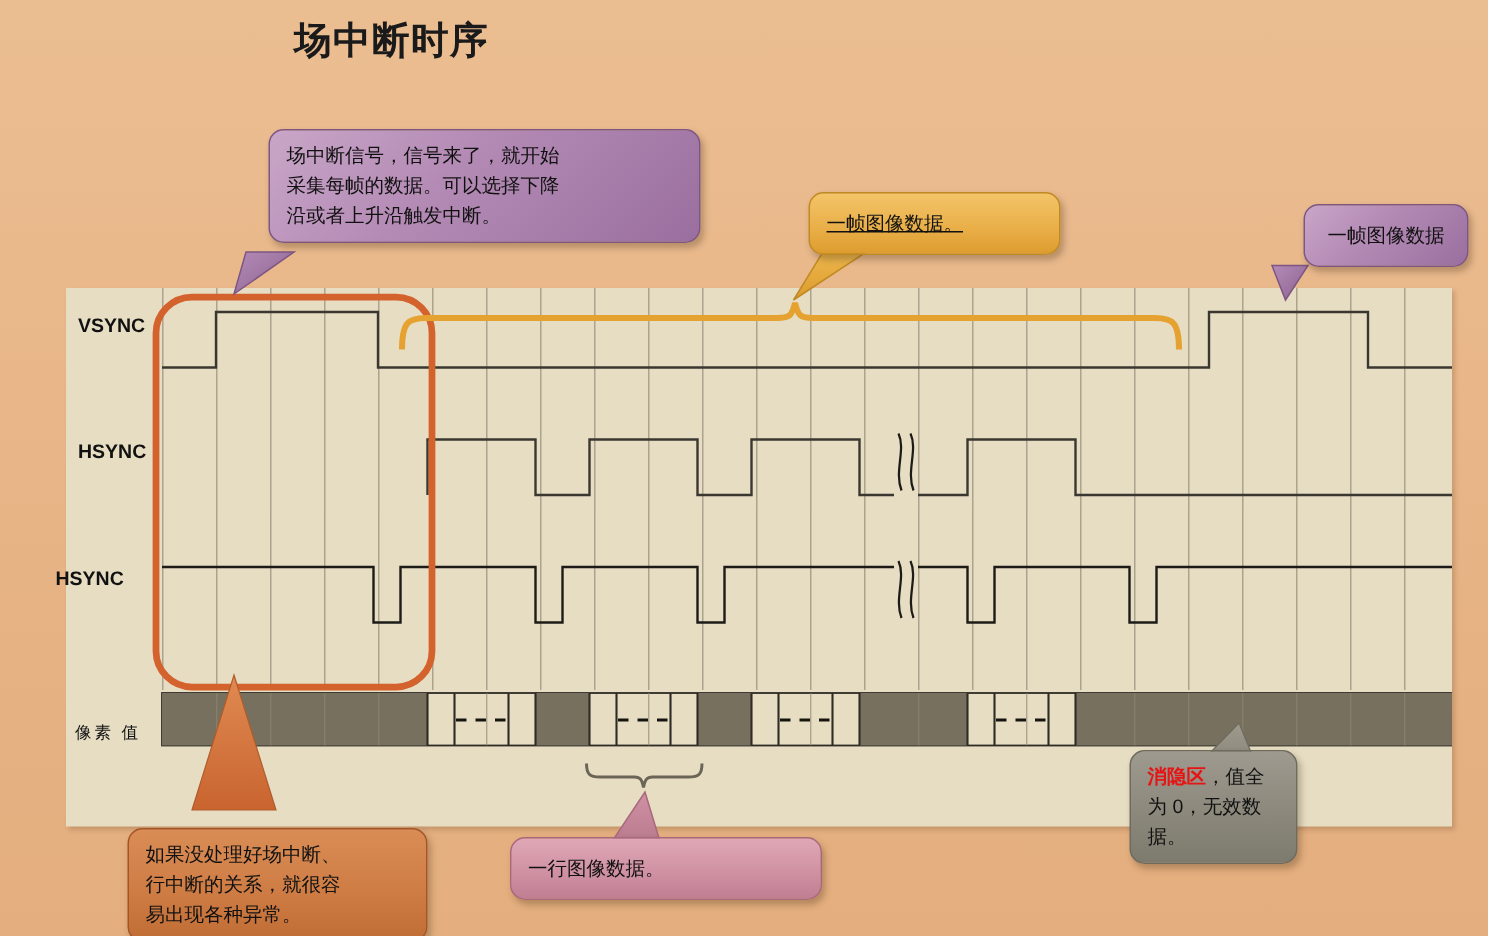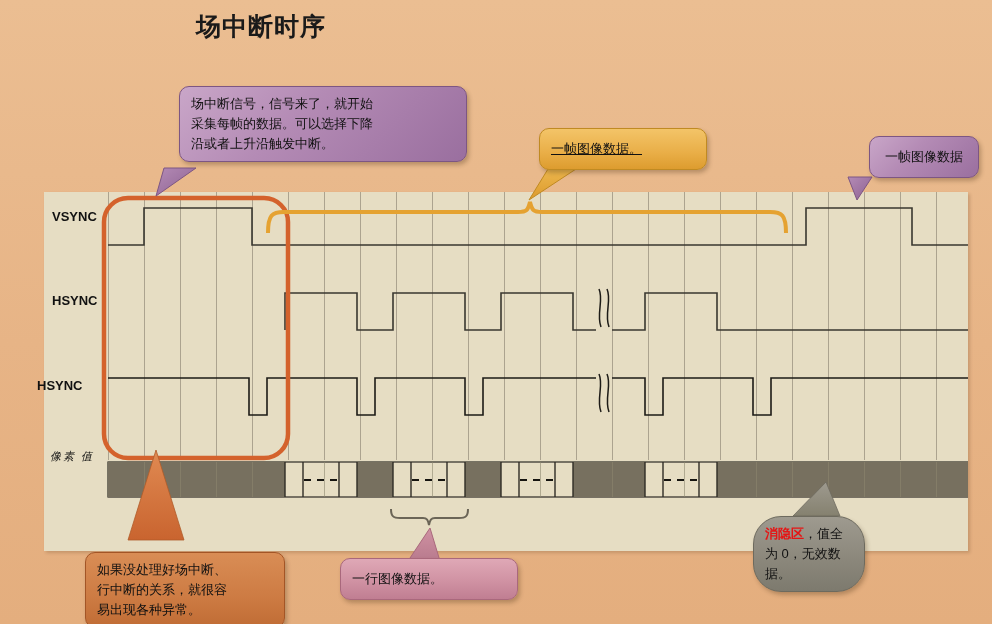--- a/index.html
+++ b/index.html
@@ -99,21 +99,21 @@
 
 <div id="stage">
 
   <div id="title">场中断时序</div>
 
   <div id="panel"></div>
 
   <div class="sig-label" style="left:52px; top:209px;">VSYNC</div>
   <div class="sig-label" style="left:52px; top:293px;">HSYNC</div>
   <div class="sig-label" style="left:37px; top:378px;">HSYNC</div>
-  <div class="sig-label cjk" style="left:50px; top:449px;font-style:italic;">像素 值</div>
+  <div class="sig-label cjk" style="left:50px; top:481px;">像素 值</div>
 
   <svg class="svg-layer" viewBox="0 0 992 624" xmlns="http://www.w3.org/2000/svg">
 
     <defs>
       <clipPath id="panelclip">
         <rect x="44" y="192" width="924" height="359"></rect>
       </clipPath>
       <linearGradient id="gradBrownArrow" x1="0" y1="0" x2="0" y2="1">
         <stop offset="0%" stop-color="#e08a52"></stop>
         <stop offset="100%" stop-color="#c9642f"></stop>
@@ -264,18 +264,18 @@
 沿或者上升沿触发中断。</div>
 
   <div class="callout callout-orange" style="left:539px; top:128px; width:168px; padding-top:10px; padding-bottom:10px;text-decoration:underline;">一帧图像数据。</div>
 
   <div class="callout callout-purple" style="left:821px; top:136px; width:110px; text-align:center; padding-top:10px; padding-bottom:10px;">一帧图像数据</div>
 
   <div class="callout callout-brown" style="left:85px; top:535px; width:200px;margin-top:17px;">如果没处理好场中断、
 行中断的关系，就很容
 易出现各种异常。</div>
 
-  <div class="callout callout-pink" style="left:340px; top:558px; width:178px; padding-top:10px; padding-bottom:10px;">一行图像数据。</div>
-
-  <div class="callout callout-gray" style="left:753px; top:516px; width:112px; white-space:normal;border-radius:28px;"><span class="red-text">消隐区</span><span>，值全为
+  <div class="callout callout-pink" style="left:340px; top:558px; width:208px; padding-top:10px; padding-bottom:10px;">一行图像数据。</div>
+
+  <div class="callout callout-gray" style="left:753px; top:500px; width:112px; white-space:normal;"><span class="red-text">消隐区</span><span>，值全为
 0，无效数据。</span></div>
 
 </div>
 
 </body></html>

